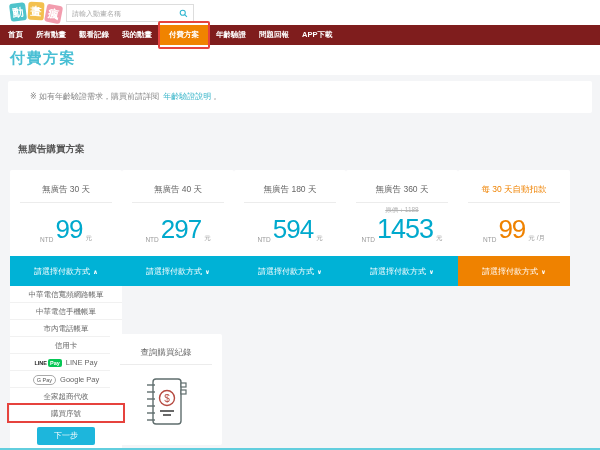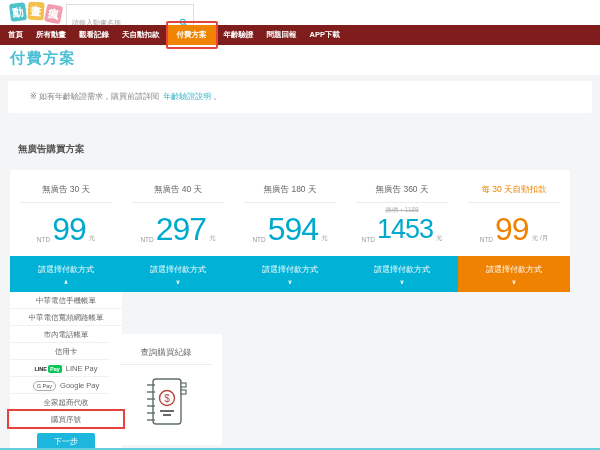--- a/index.html
+++ b/index.html
@@ -8,21 +8,21 @@
 
   
   .header { position:absolute; top:0; left:0; right:0; height:25px; background:#fff; }
   .logo { position:absolute; left:10px; top:3px; display:flex; }
   .tile { width:16px; height:18px; border-radius:3px; color:#fff; font-size:11px; line-height:18px;
           text-align:center; font-weight:bold; }
   .tile-1 { background:#4fc3cb; transform:rotate(-7deg); }
   .tile-2 { background:#f3c04e; margin-left:2px; transform:rotate(3deg) translateY(-1px); }
   .tile-3 { background:#f29cae; margin-left:2px; transform:rotate(11deg) translateY(2px); }
   .search { position:absolute; left:66px; top:4px; width:128px; height:17px; border:1px solid #ddd;
-            border-radius:0; display:flex; align-items:center; padding:17px 5px; background:#fff; }
+            border-radius:0; display:flex; align-items:center; padding:8px 5px; background:#fff; }
   .search input { border:0; outline:none; flex:1; min-width:0; font-size:7px; color:#666;
                   background:transparent; font-family:inherit; }
   .search input::placeholder { color:#aaa; }
   .search svg { width:9px; height:9px; flex:0 0 auto; cursor:pointer; }
 
   
   .nav { position:absolute; top:25px; left:0; right:0; height:20px; background:#7f1d1d;
          display:flex; align-items:stretch; padding-left:3px; }
   .nav-item { position:relative; color:#fff; font-size:7.5px; font-weight:bold; line-height:20px;
               padding:0 5px; margin-right:3px; white-space:nowrap; cursor:pointer; }
@@ -39,26 +39,26 @@
   .notice .link { color:#3bb6ca; cursor:pointer; margin:0 2px; }
   .section-title { position:absolute; left:18px; top:143px; font-size:9.5px; font-weight:bold; color:#555; }
 
   
   .cards { position:absolute; left:10px; top:170px; display:flex; gap:0; align-items:flex-start; }
   .card { width:112px; background:#fff; border-radius:2px; }
   .plan-title { height:28px; line-height:38px; text-align:center; font-size:8.5px; color:#666; }
   .plan-divider { border-top:1px solid #ececec; margin:4px 10px 0; }
   .price-row { height:53px; display:flex; align-items:center; justify-content:center; position:relative; }
   .currency { font-size:6.5px; color:#9a9a9a; margin-right:2px; align-self:flex-end; margin-bottom:13px; }
-  .price { font-size:32px; color:#00a9cd; letter-spacing:-1px; }
+  .price { font-size:26px; color:#00a9cd; letter-spacing:-1px; }
   .unit { font-size:6.5px; color:#9a9a9a; align-self:flex-end; margin-bottom:13px; margin-left:3px; }
   .orig-price { position:absolute; top:3px; left:0; right:0; text-align:center; font-size:6.5px;
                 color:#b5b5b5; text-decoration:line-through; }
-  .plan-btn { height:36px; background:#00b2d6; color:#fff; font-size:8px; display:flex;
-              align-items:center; justify-content:center; gap:3px; cursor:pointer;flex-direction:column; }
+  .plan-btn { height:30px; background:#00b2d6; color:#fff; font-size:8px; display:flex;
+              align-items:center; justify-content:center; gap:3px; cursor:pointer; }
   .plan-btn .chev { font-size:6px; font-weight:bold; }
   .card-4 .price { font-size:27px; }
   .card-5 .plan-title { color:#ef8200; }
   .card-5 .price { color:#ef8200; }
   .card-5 .plan-btn { background:#ef8200; }
 
   
   .pay-row { position:relative; height:17px; line-height:17px; text-align:center; font-size:7.5px;
              color:#666; border-bottom:1px solid #f1f1f1; cursor:pointer; white-space:nowrap; }
   .lp-line { font-size:5.5px; font-weight:bold; color:#222; }
@@ -94,21 +94,21 @@
       <circle cx="5" cy="5" r="3.4" fill="none" stroke="#2fb6d0" stroke-width="1.4"></circle>
       <line x1="7.6" y1="7.6" x2="10.6" y2="10.6" stroke="#2fb6d0" stroke-width="1.4"></line>
     </svg>
   </div>
 </div>
 
 <div class="nav">
   <div class="nav-item">首頁</div>
   <div class="nav-item">所有動畫</div>
   <div class="nav-item">觀看記錄</div>
-  <div class="nav-item">天自動扣款</div>
+  <div class="nav-item">我的動畫</div>
   <div class="nav-item active">
     <span>付費方案</span>
     <span class="anno-box"></span>
   </div>
   <div class="nav-item">年齡驗證</div>
   <div class="nav-item">問題回報</div>
   <div class="nav-item">APP下載</div>
 </div>
 
 <div class="page-title">付費方案</div>
@@ -129,22 +129,22 @@
     <div class="plan-divider"></div>
     <div class="price-row">
       <span class="currency">NTD</span>
       <span class="price">99</span>
       <span class="unit">元</span>
     </div>
     <div class="plan-btn">
       <span>請選擇付款方式</span>
       <span class="chev">∧</span>
     </div>
+    <div class="pay-row">中華電信寬頻網路帳單</div>
     <div class="pay-row">中華電信手機帳單</div>
-    <div class="pay-row">中華電信寬頻網路帳單</div>
     <div class="pay-row">市內電話帳單</div>
     <div class="pay-row">信用卡</div>
     <div class="pay-row">
       <span class="lp-line">LINE</span><span class="lp-pay">Pay</span>
       <span>LINE Pay</span>
     </div>
     <div class="pay-row">
       <span class="gpay-pill">G Pay</span>
       <span>Google Pay</span>
     </div>

